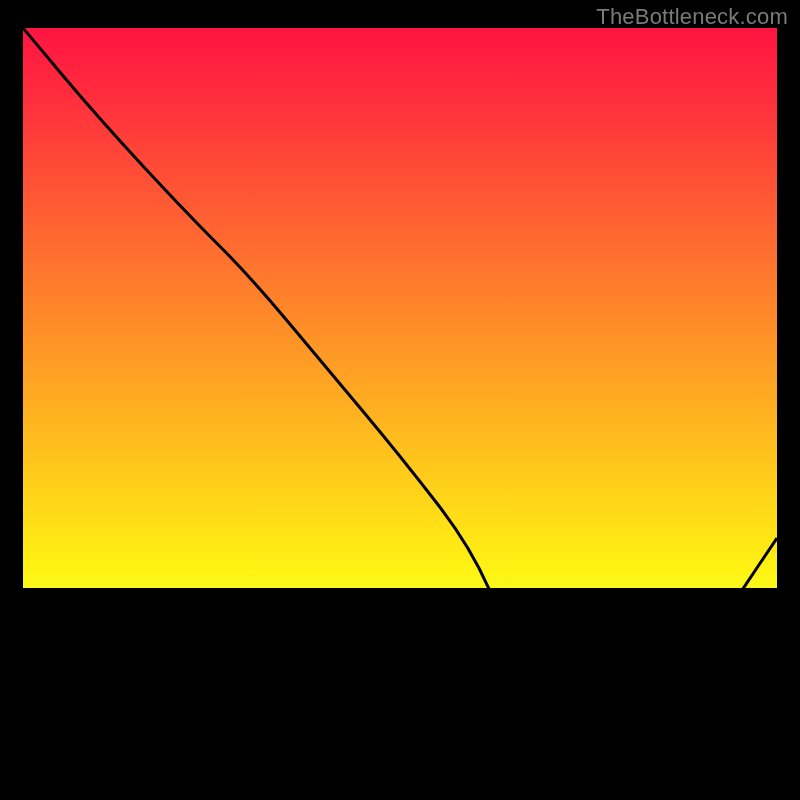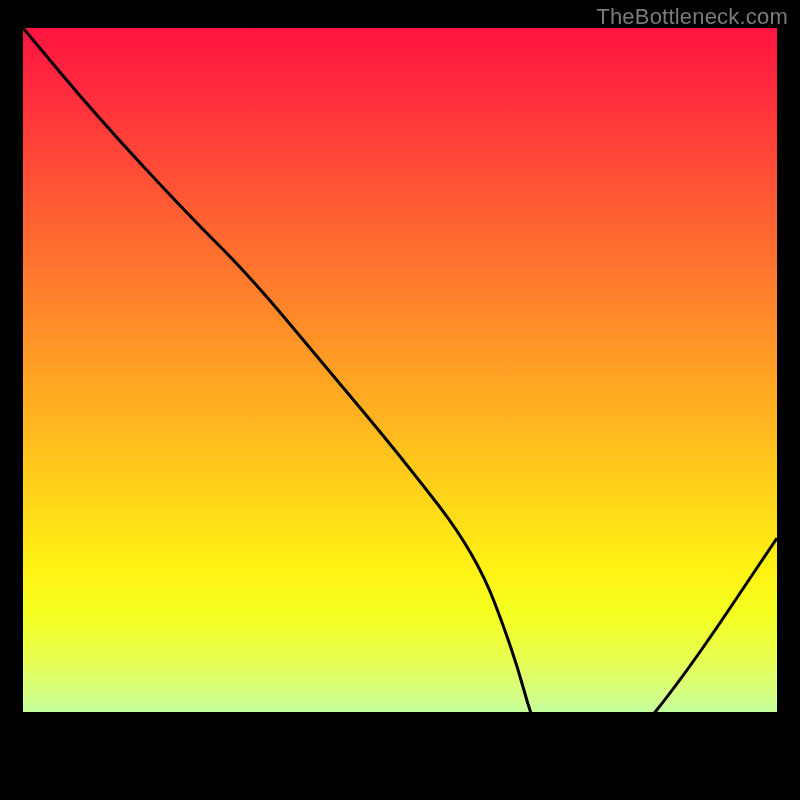--- a/index.html
+++ b/index.html
@@ -1,16 +1,16 @@
 <!DOCTYPE html>
 <html><head>
 <meta charset="utf-8">
 <style>
 body { margin: 0; padding: 0; background: #000; font-family: Arial, sans-serif; }
-.container { width: 800px; height: 712px; position: relative; background: #000; }
+.container { width: 800px; height: 588px; position: relative; background: #000; }
 .watermark { position: absolute; top: 4px; right: 12px; color: #7a7a7a; font-size: 22px; font-weight: 500; letter-spacing: 0.2px; }
 .plot-area { position: absolute; left: 23px; top: 28px; width: 754px; height: 750px; }
 .gradient-bg { position: absolute; inset: 0; background: linear-gradient(to bottom,
   #ff1440 0%,
   #ff2a3e 8%,
   #ff4338 16%,
   #ff5c33 24%,
   #ff752e 32%,
   #ff8e28 40%,
   #ffa722 48%,

